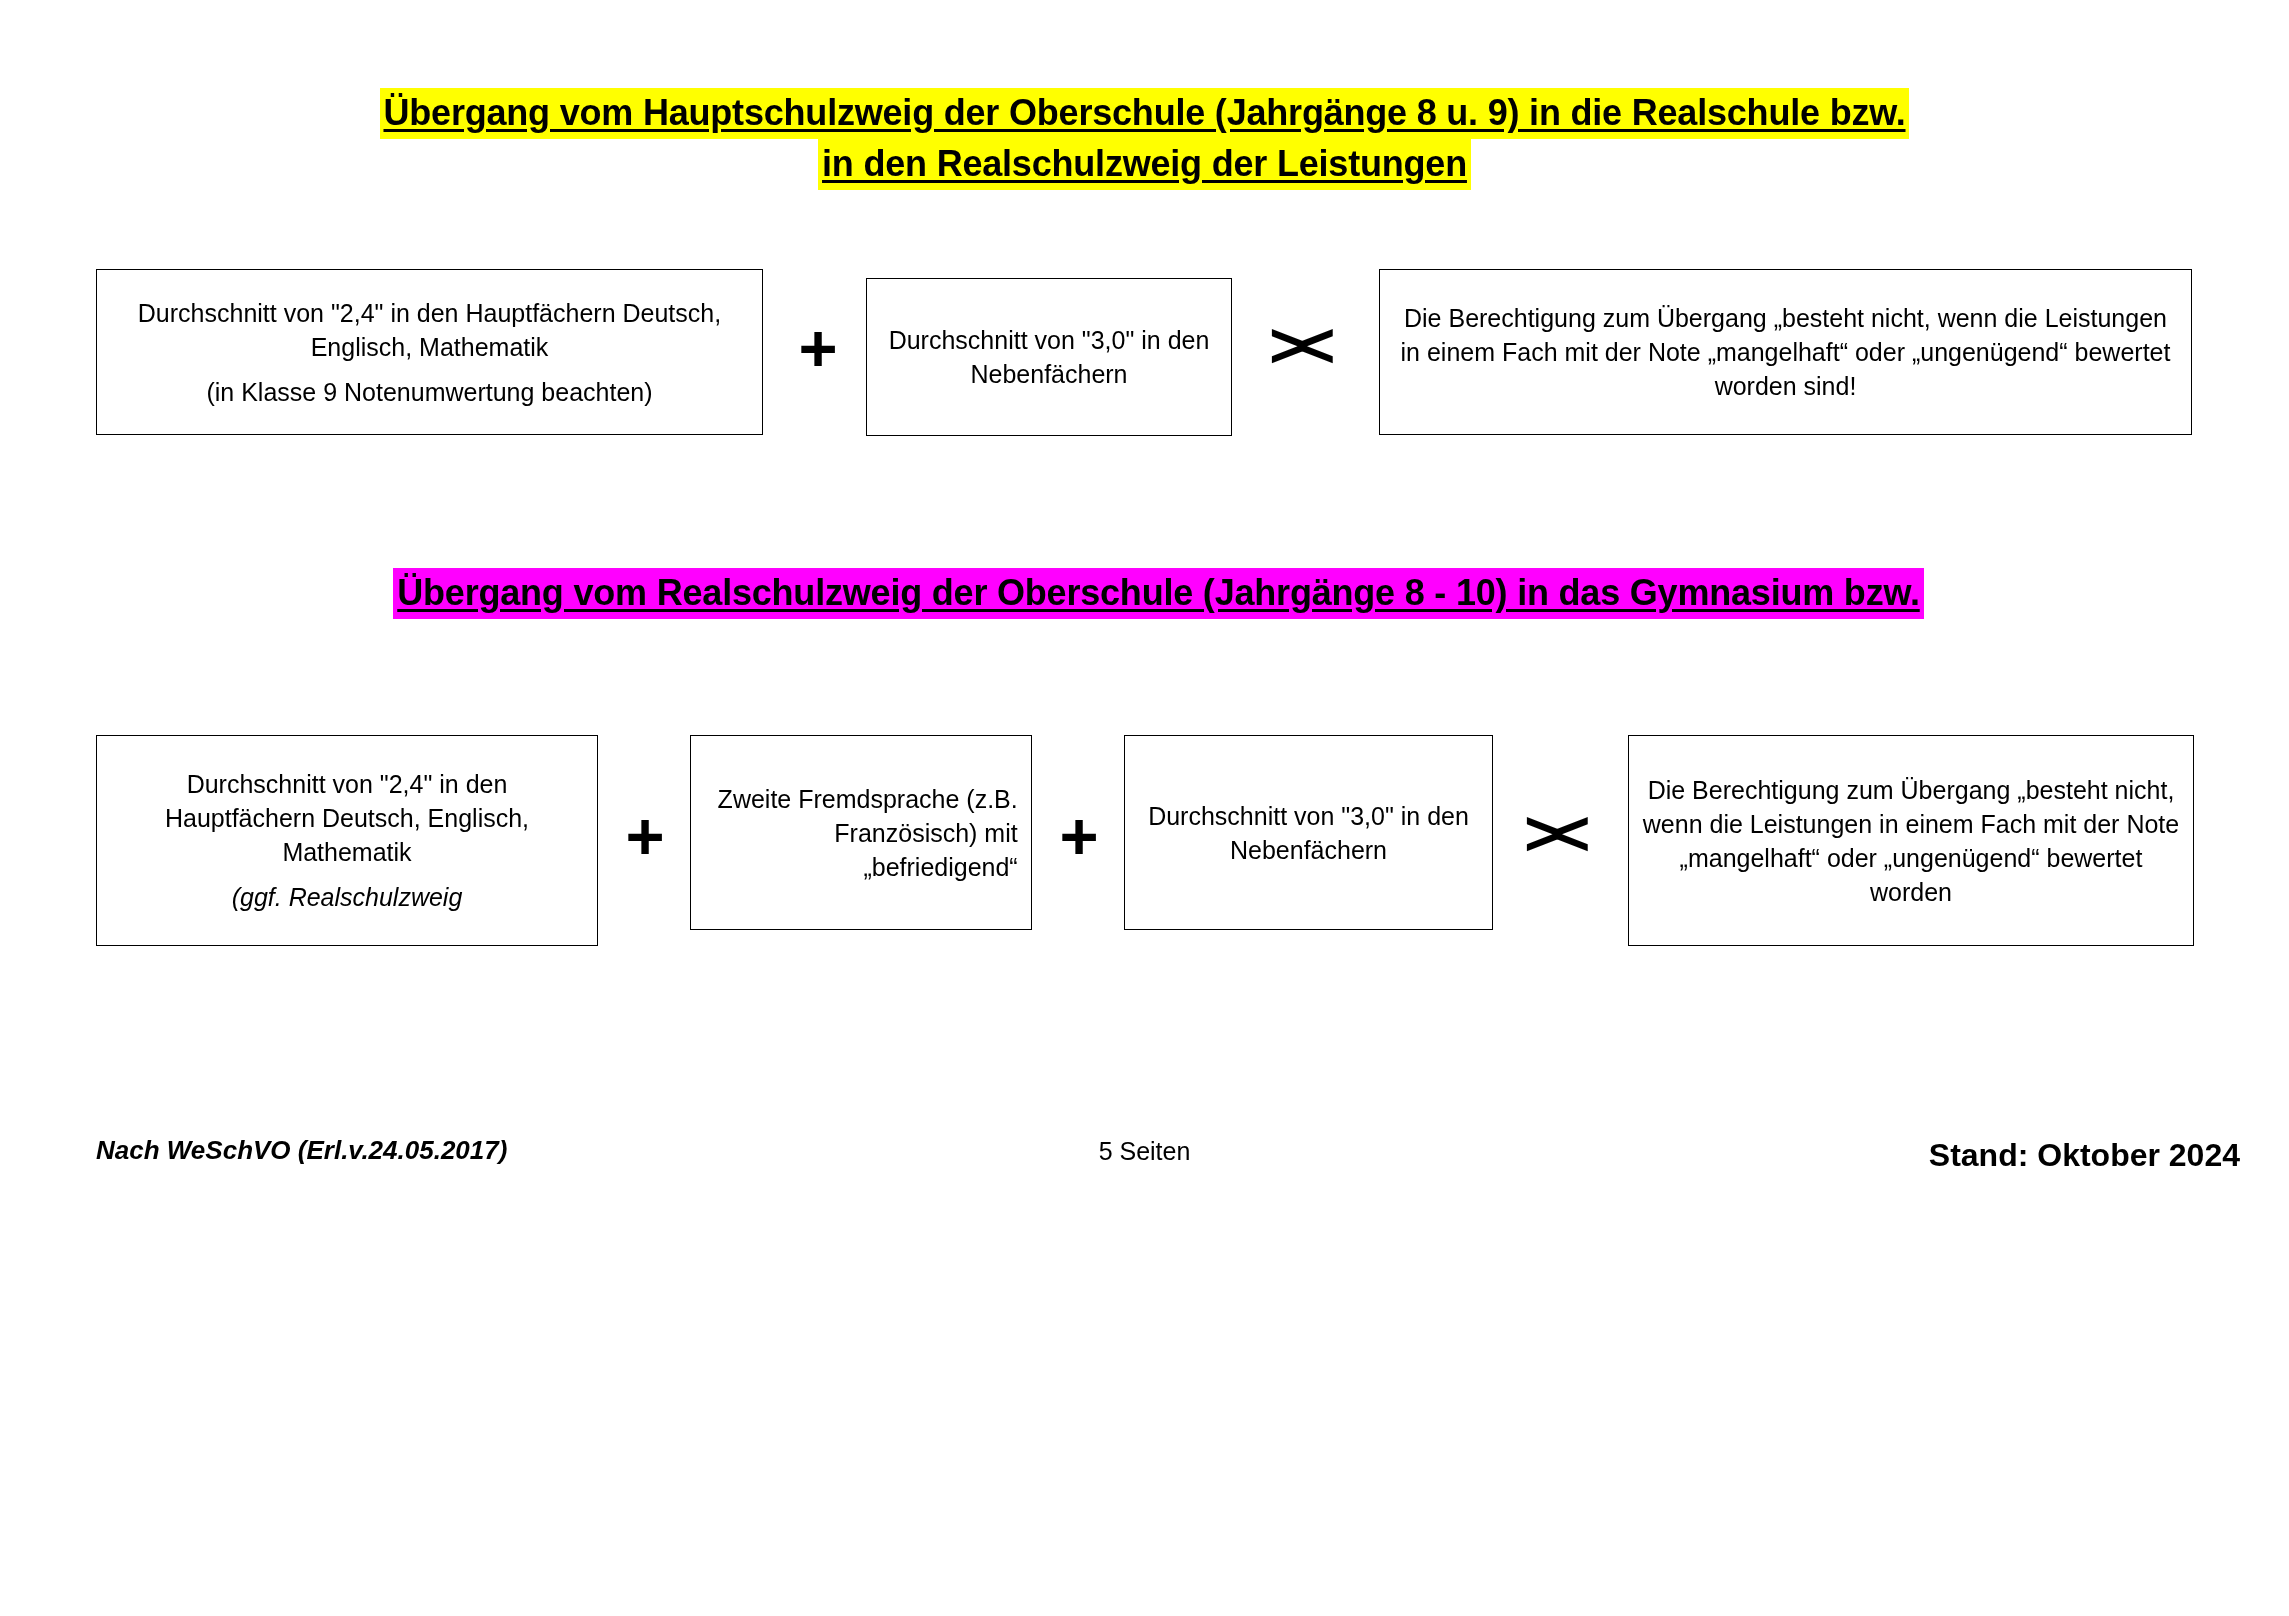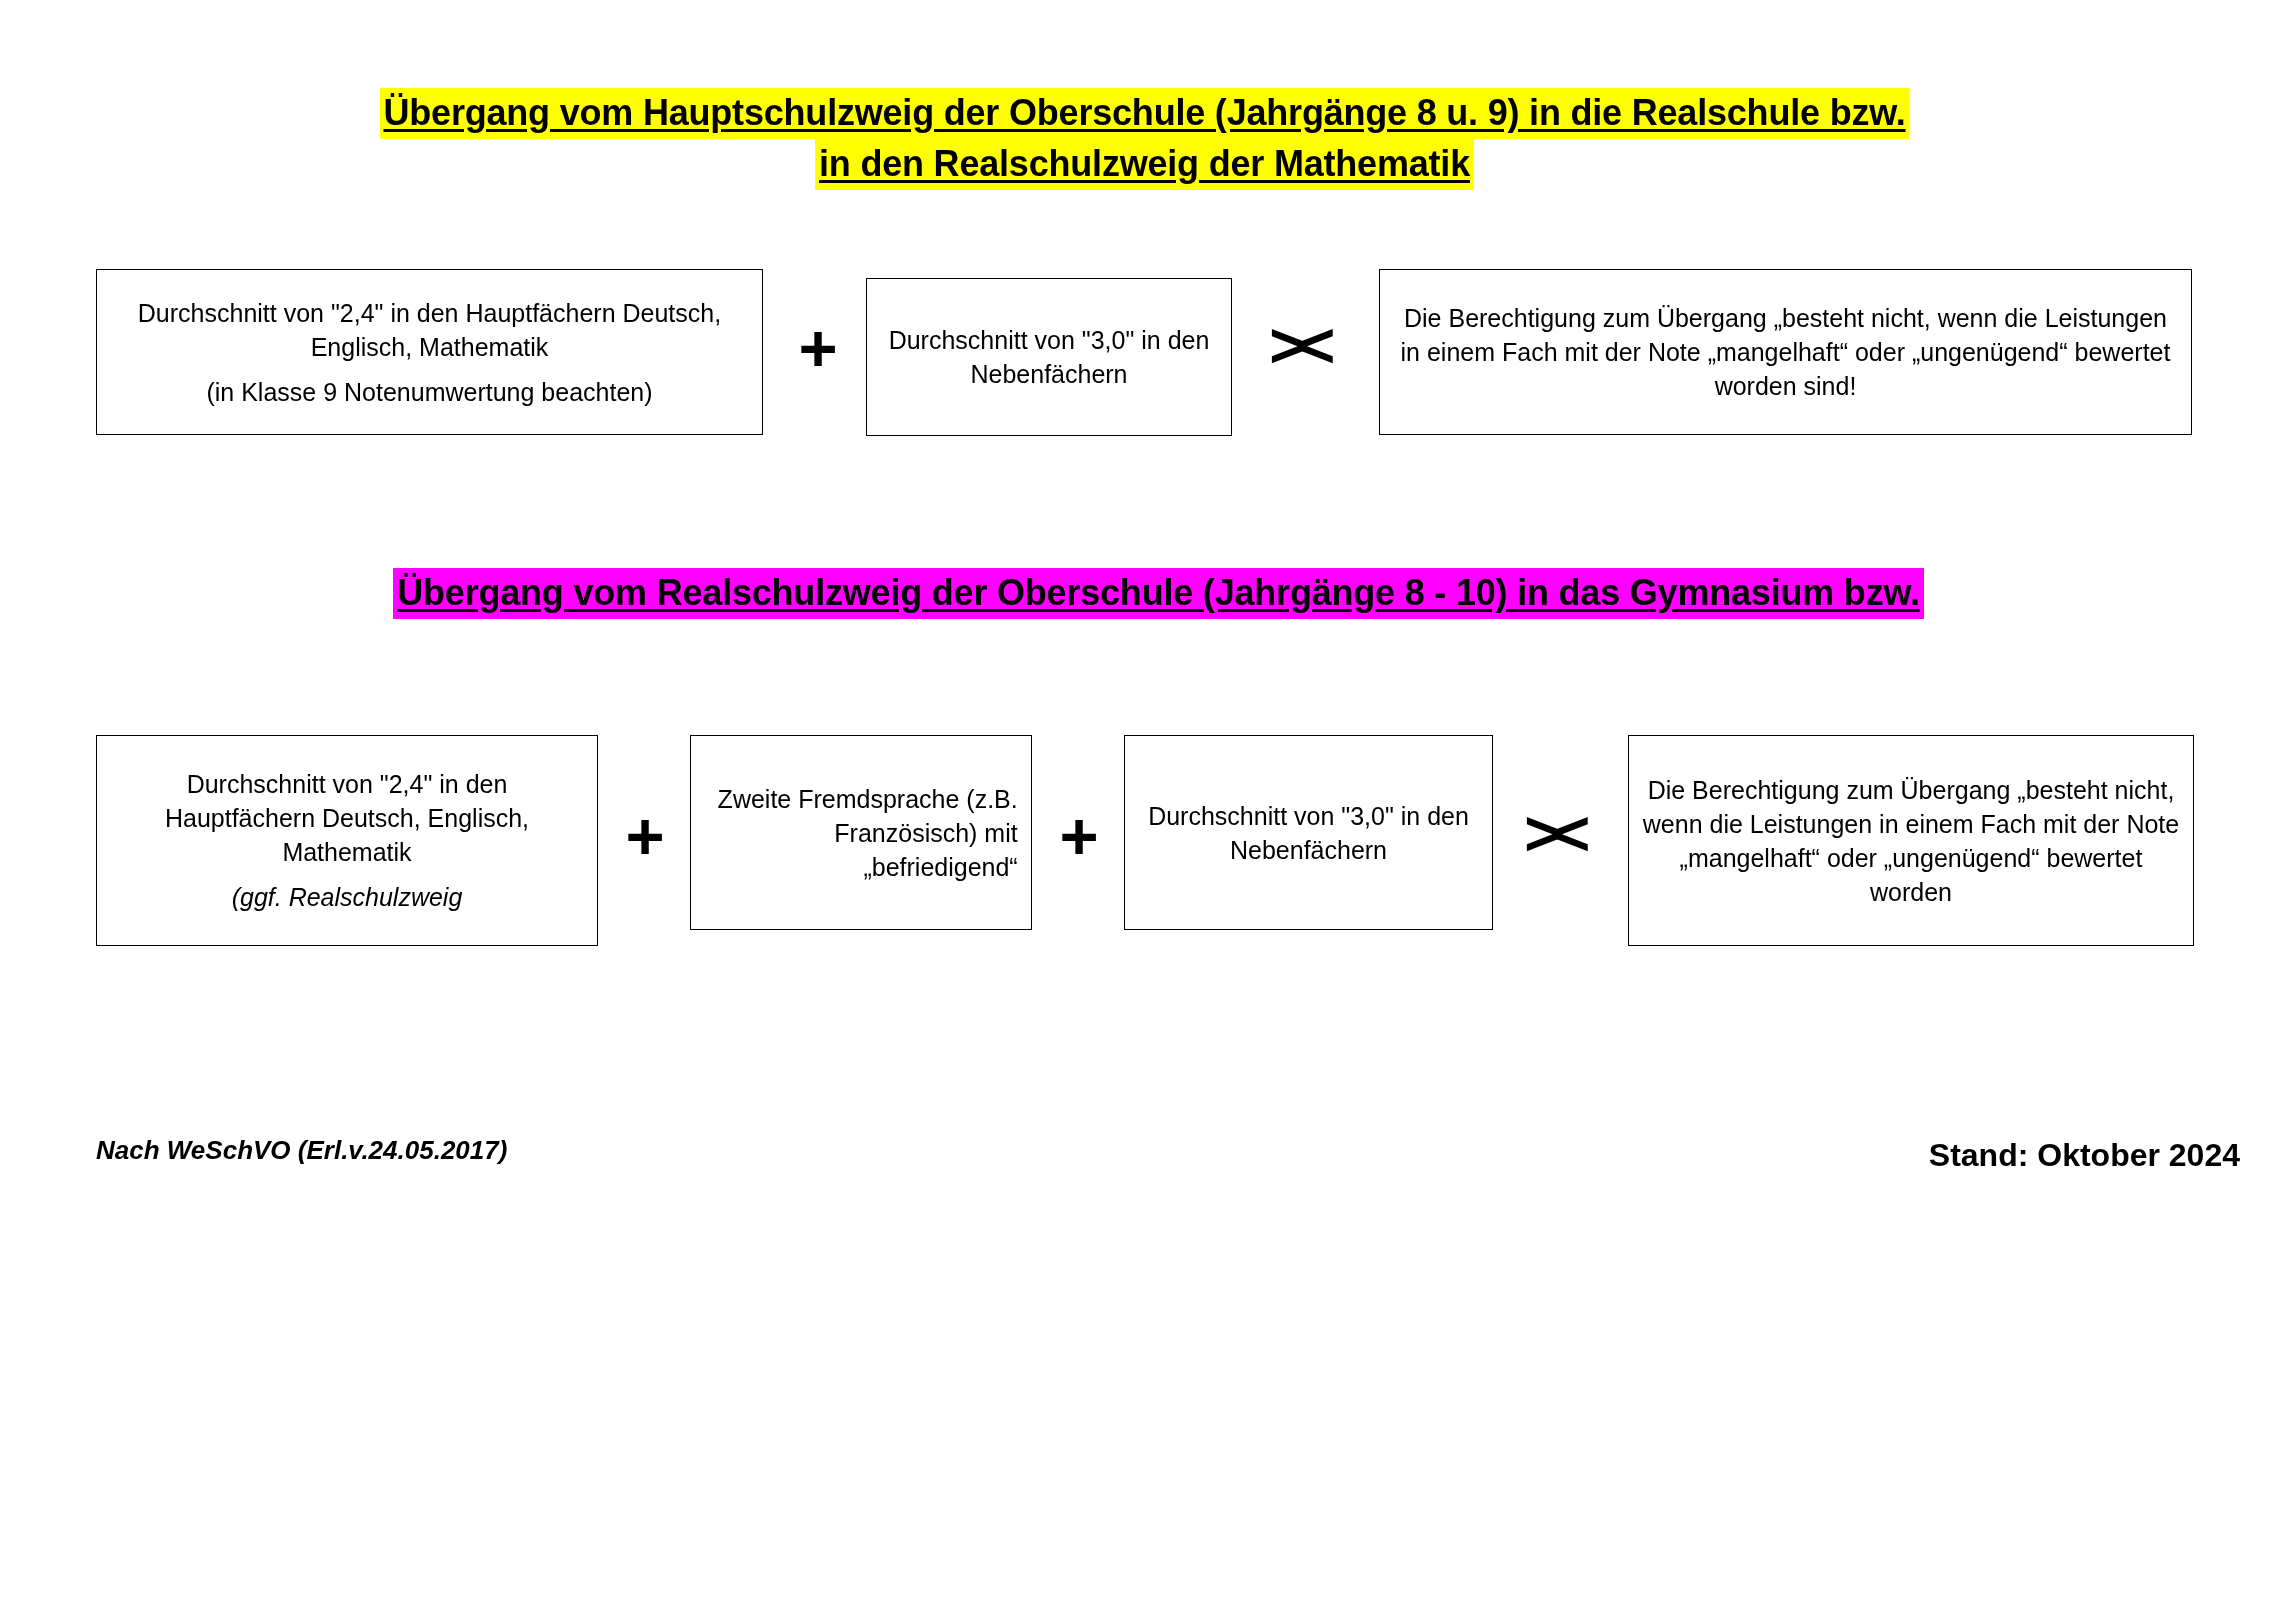--- a/index.html
+++ b/index.html
@@ -135,21 +135,21 @@
     margin-left: 14px;
   }
 </style>
 </head>
 <body>
 
 <div class="page">
 
   <div class="section-heading heading-yellow" id="heading-1">
     <span class="line">Übergang vom Hauptschulzweig der Oberschule (Jahrgänge 8 u. 9) in die Realschule bzw.</span><br>
-    <span class="line">in den Realschulzweig der Mathematik</span>
+    <span class="line">in den Realschulzweig der Leistungen</span>
   </div>
 
   <div class="box" id="box-1-1">
     <p>Durchschnitt von "2,4" in den Hauptfächern Deutsch, Englisch, Mathematik</p>
     <p>(in Klasse 9 Notenumwertung beachten)</p>
   </div>
 
   <div class="op op-plus" id="op-1-1">+</div>
 
   <div class="box" id="box-1-2">
@@ -184,17 +184,18 @@
   </div>
 
   <div class="op op-gtlt" id="op-2-3">&gt;&lt;</div>
 
   <div class="box" id="box-2-4">
     <p>Die Berechtigung zum Übergang „besteht nicht, wenn die Leistungen in einem Fach mit der Note „mangelhaft“ oder „ungenügend“ bewertet worden</p>
   </div>
 
   <div class="footer">
     <div class="footer-left">Nach WeSchVO (Erl.v.24.05.2017)</div>
+    <div class="footer-center">5 Seiten</div>
     <div class="footer-right">Stand: Oktober 2024</div>
   </div>
 
 </div>
 
 
 </body></html>

